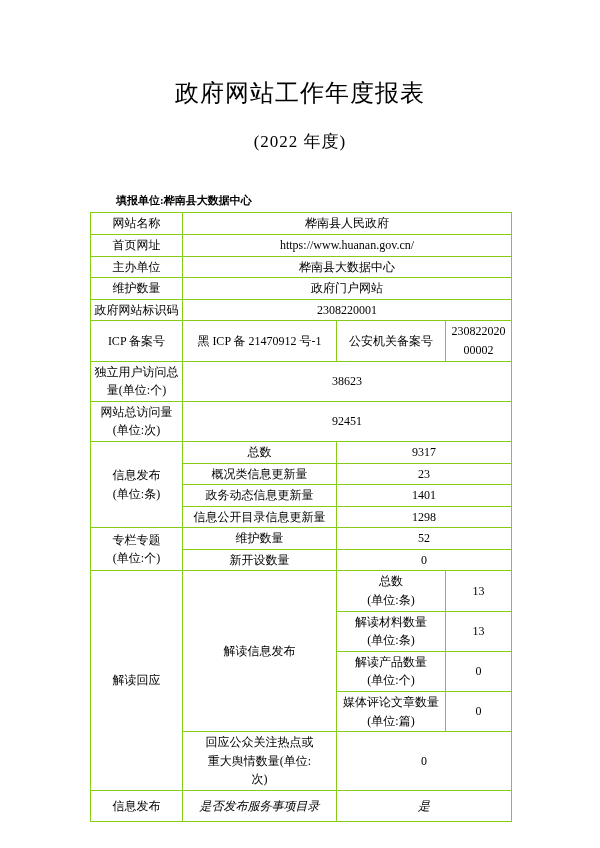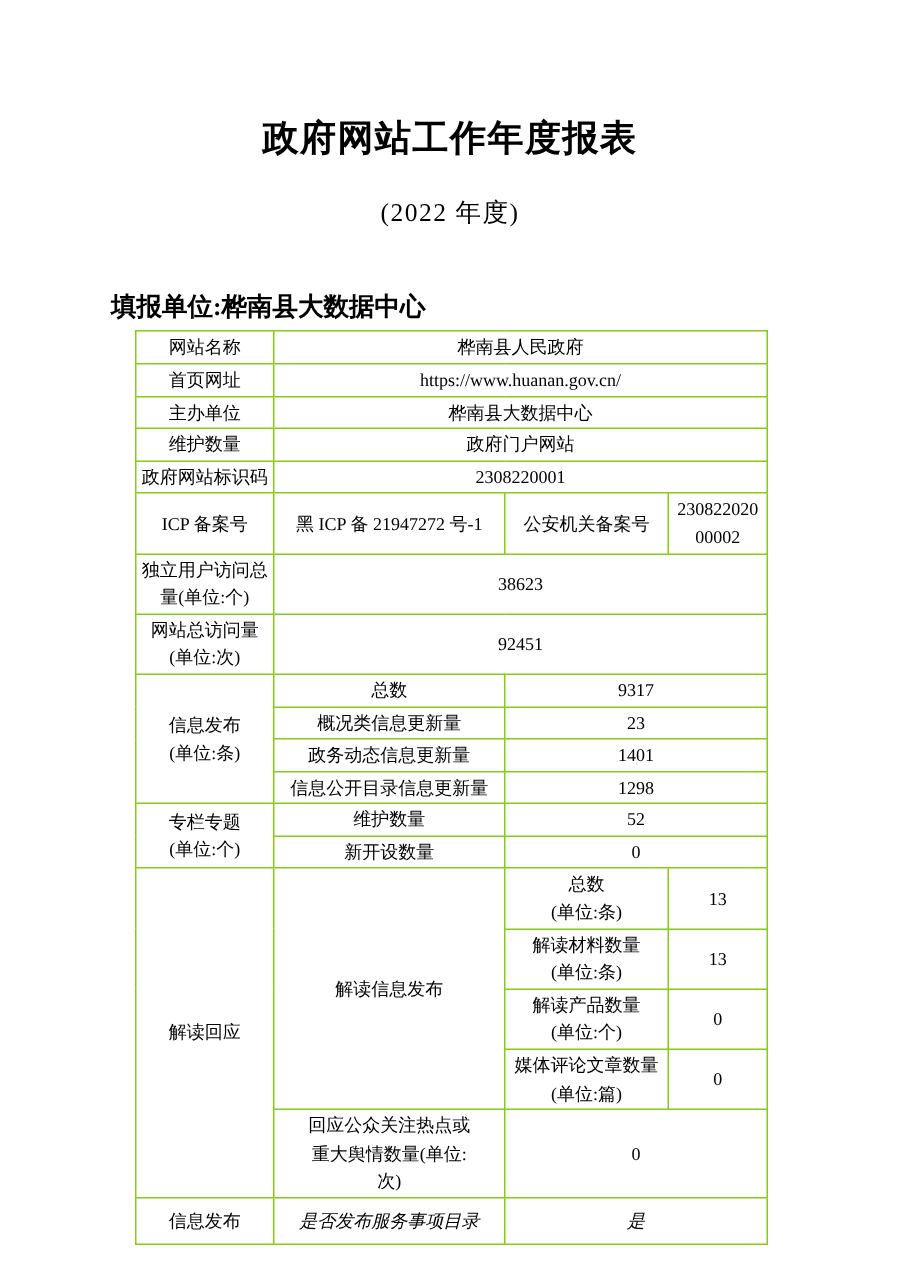--- a/index.html
+++ b/index.html
@@ -14,34 +14,34 @@
     color: #000000;
     position: relative;
     overflow: hidden;
   }
   .page {
     padding-top: 80px;
   }
   .doc-title {
     text-align: center;
     font-size: 24px;
-    font-weight: bold;
+    font-weight: normal;
     letter-spacing: 1px;
     margin: 0;
     line-height: 1.1;
   }
   .doc-subtitle {
     text-align: center;
     font-size: 17px;
     margin-top: 24px;
     letter-spacing: 1px;
   }
   .reporting-unit {
-    margin: 40px 0 4px 74px;
-    font-size: 17px;
+    margin: 40px 0 4px 116px;
+    font-size: 11px;
     font-weight: bold;
   }
   table.report {
     border-collapse: collapse;
     table-layout: fixed;
     margin-left: 90px;
     width: 421px;
   }
   table.report td {
     border: 1px solid #84cc16;
@@ -101,21 +101,21 @@
       <tr class="r20">
         <td>维护数量</td>
         <td colspan="3">政府门户网站</td>
       </tr>
       <tr class="r20">
         <td>政府网站标识码</td>
         <td colspan="3">2308220001</td>
       </tr>
       <tr class="r34">
         <td>ICP 备案号</td>
-        <td>黑 ICP 备 21947272 号-1</td>
+        <td>黑 ICP 备 21470912 号-1</td>
         <td>公安机关备案号</td>
         <td class="brk">23082202000002</td>
       </tr>
       <tr class="r33">
         <td class="pre">独立用户访问总
 量(单位:个)</td>
         <td colspan="3">38623</td>
       </tr>
       <tr class="r37">
         <td class="pre">网站总访问量

